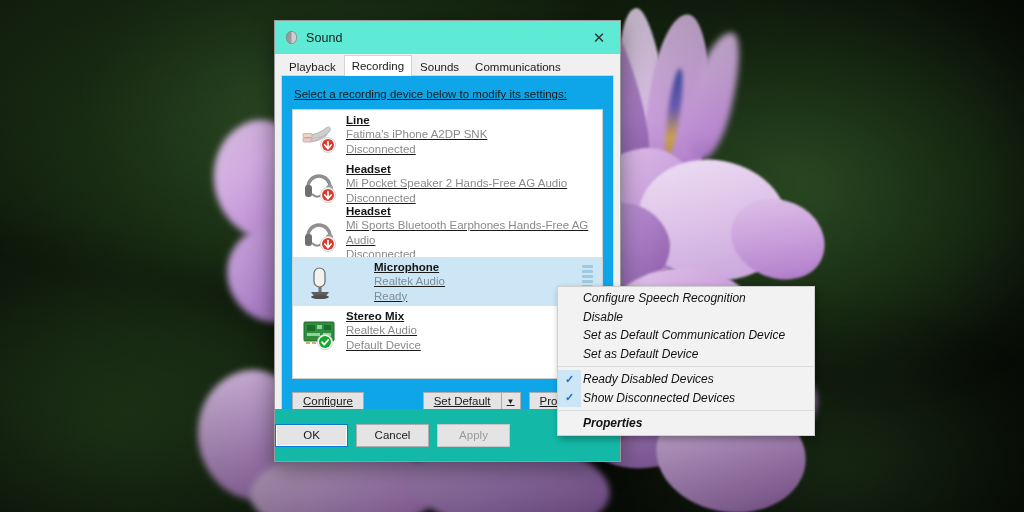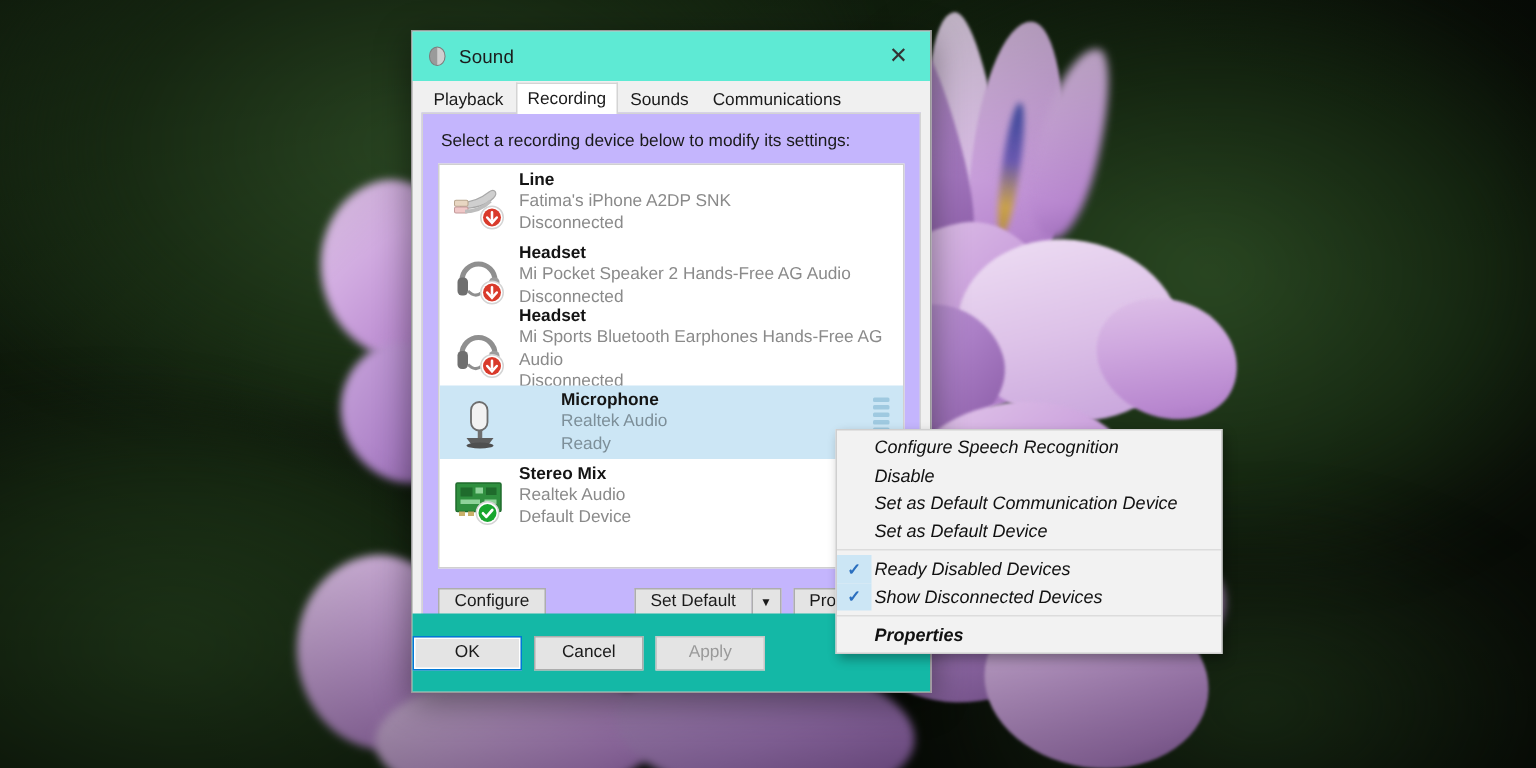--- a/index.html
+++ b/index.html
@@ -93,23 +93,23 @@
     height:19px; padding:0 7px; display:flex; align-items:center;
     font-size:11.5px; color:#1a1a1a; background:transparent;
     border:1px solid transparent; border-bottom:none; cursor:default;
     white-space:nowrap;
   }
   .tab.active {
     background:#ffffff; border-color:#d4d4d4; position:relative; z-index:3;
     height:20px;
   }
   .tab-body {
-    position:relative; margin:0 6px; background:#c4b5fd;
+    position:relative; margin:0 6px; background:#0ea5e9;
     border:1px solid #d4d4d4; height:368px; box-sizing:border-box;
-    padding:10px 10px 0 10px; top:-1px;
+    padding:10px 10px 0 10px; top:-1px;text-decoration:underline;
   }
   .hint { font-size:11.5px; color:#1a1a1a; margin:2px 0 9px 2px; }
   
   .device-list {
     border:1px solid #d0d0d0; background:#fff; height:270px;
     box-sizing:border-box; overflow:hidden; position:relative;
   }
   .device-row {
     display:flex; align-items:center; height:49px; padding:0 8px;
     box-sizing:border-box; position:relative;

